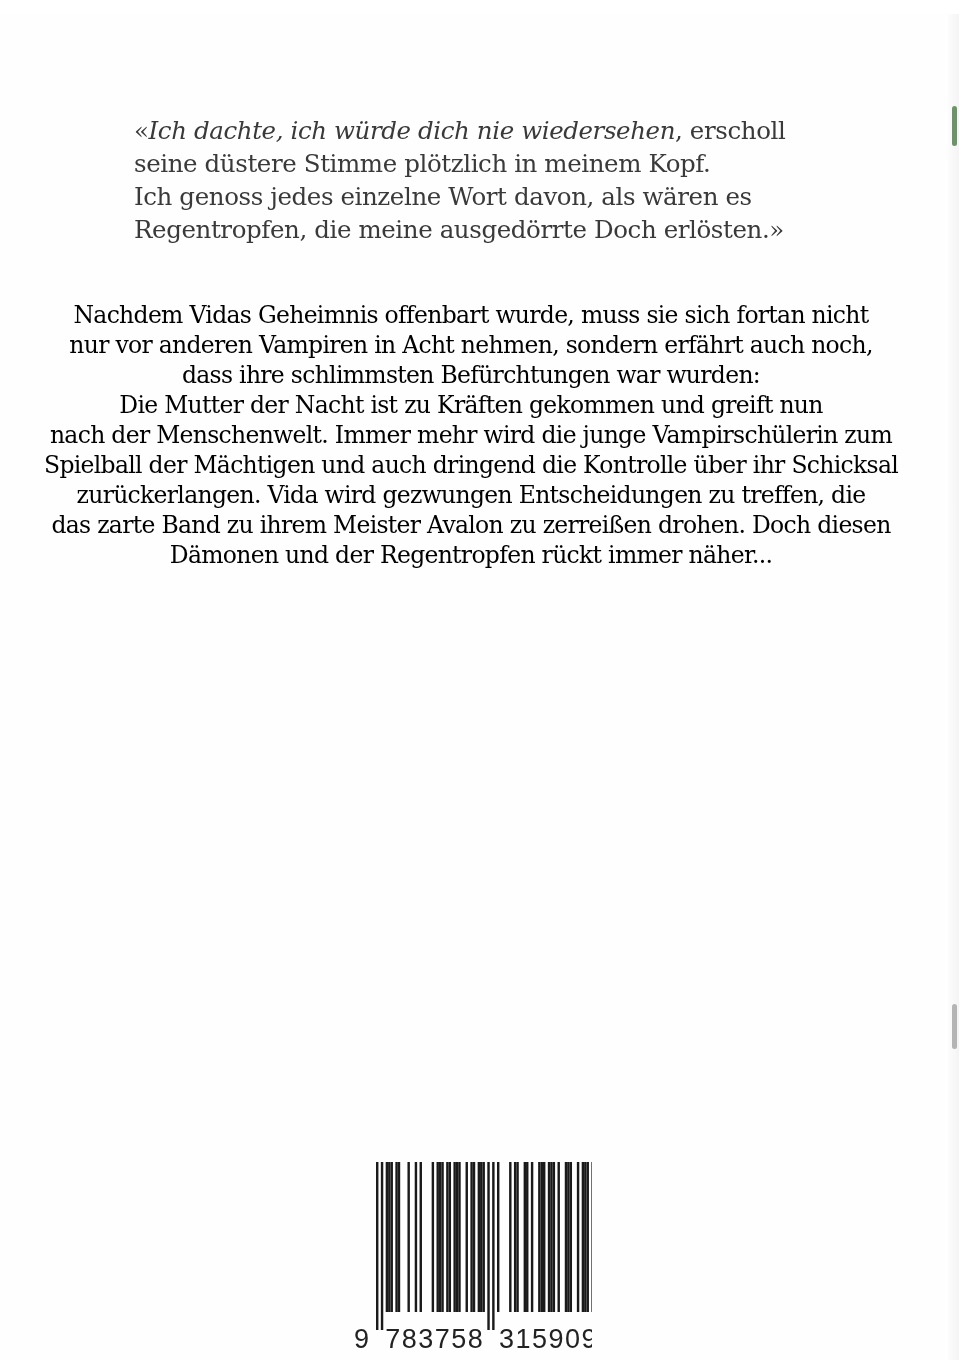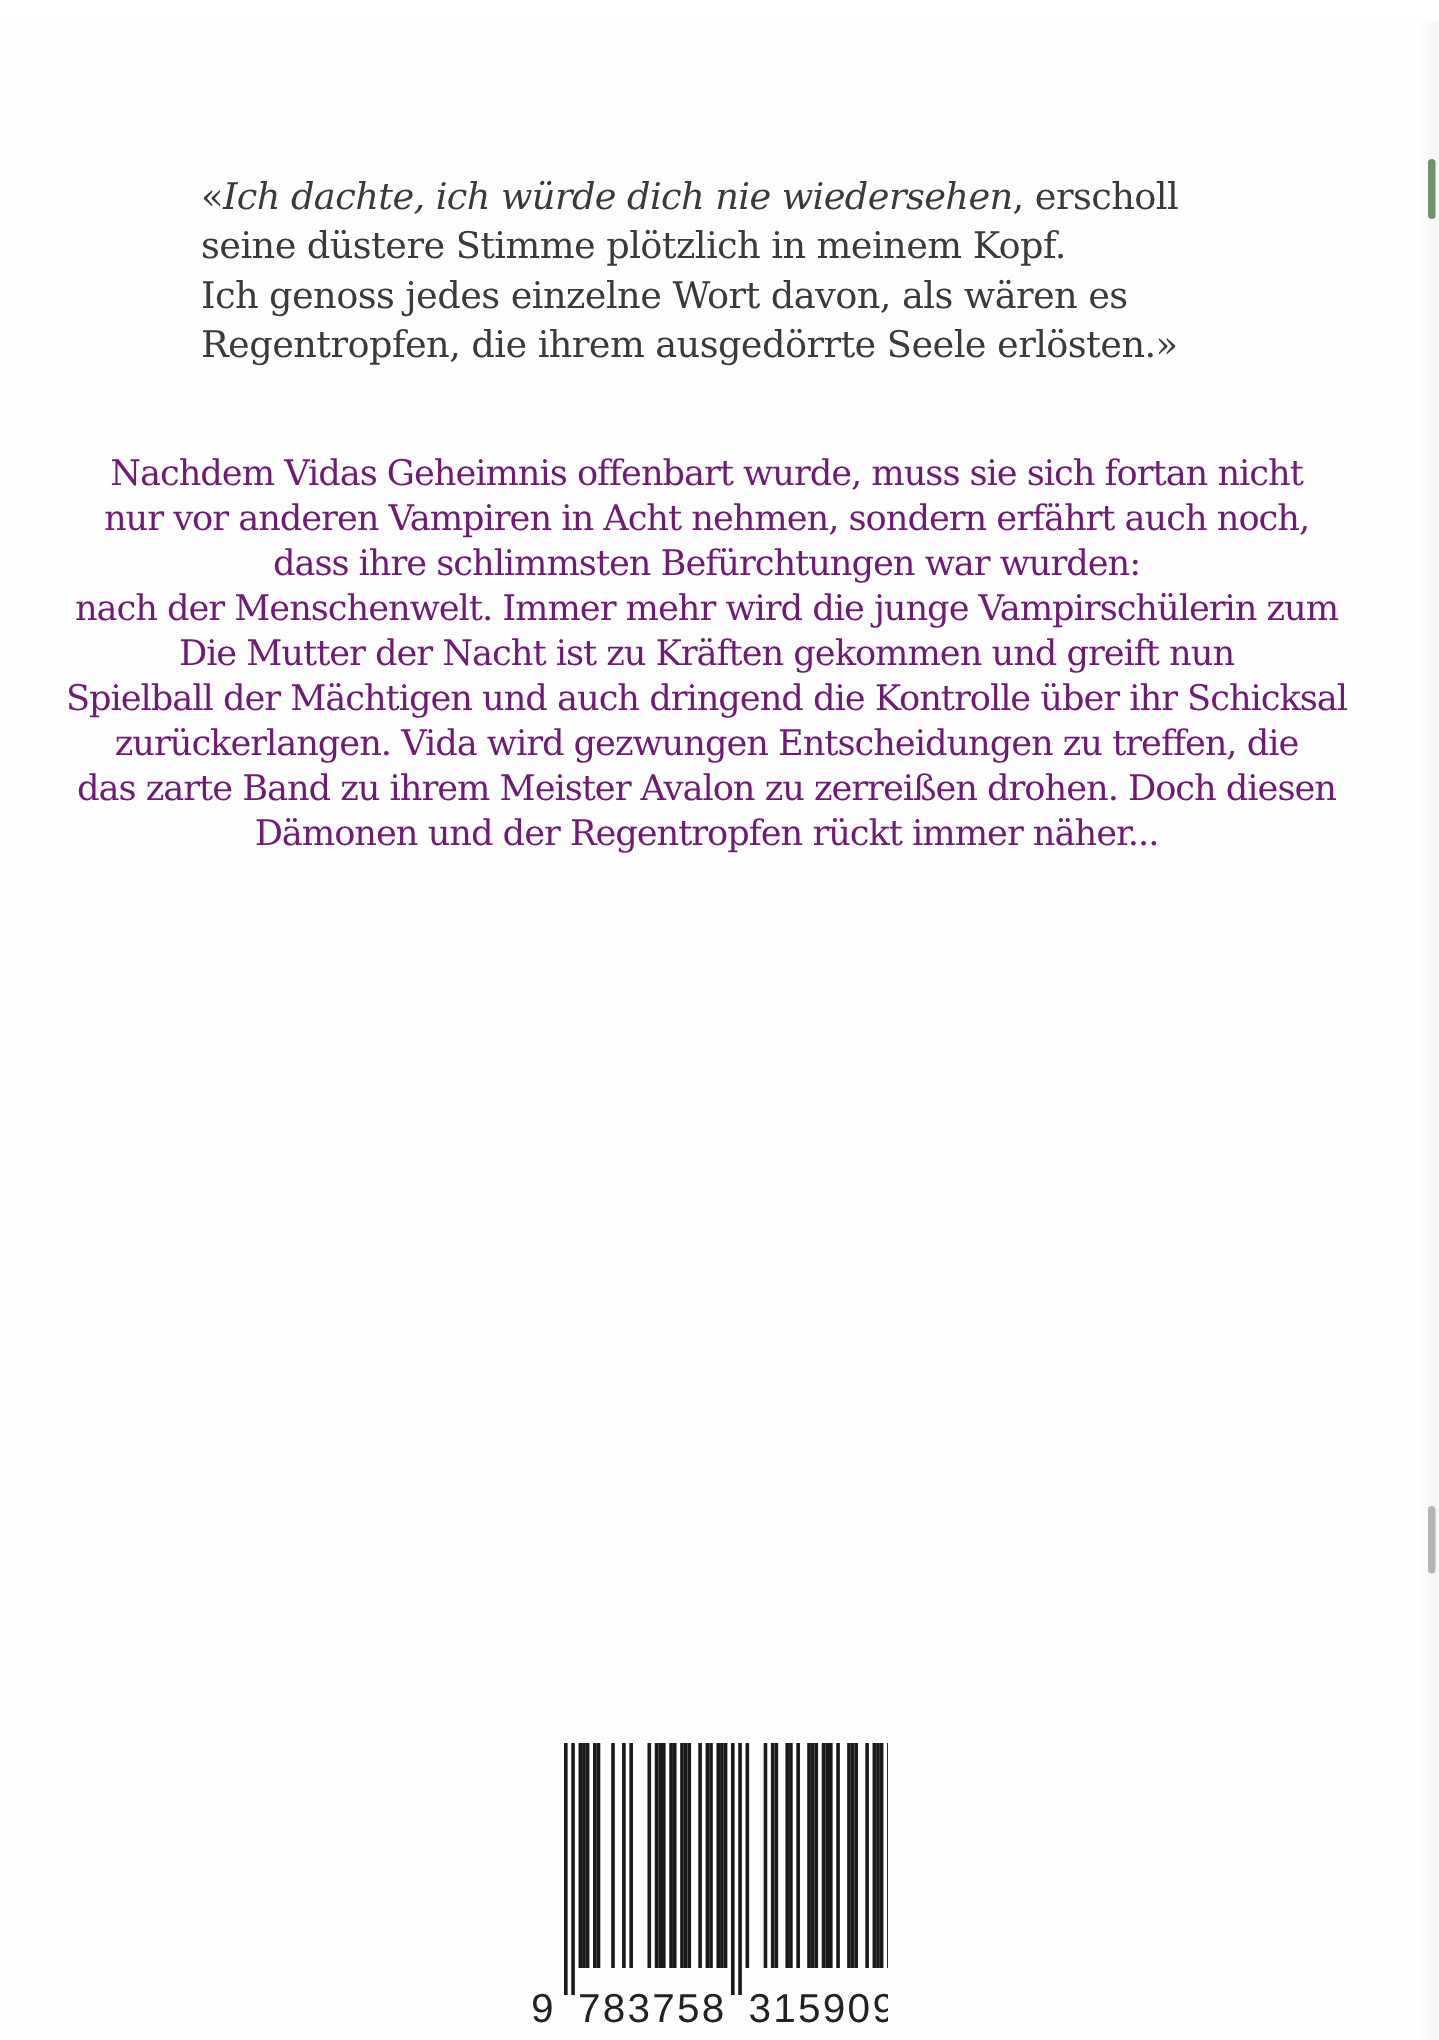--- a/index.html
+++ b/index.html
@@ -12,21 +12,21 @@
   .page { position: absolute; left: 0; top: 14px; width: 959px; height: 1360px; background: #fefefe; }
   .quote {
     position: absolute; left: 134px; top: 100px; width: 720px;
     font-size: 24.5px; line-height: 33px; color: #3a3a3a;
     letter-spacing: -0.4px;
   }
   .quote .line { display: block; white-space: nowrap; }
   .quote em { font-style: italic; }
   .blurb {
     position: absolute; left: 0; top: 286px; width: 942px;
-    font-size: 23.5px; line-height: 30px; color: #701a75;
+    font-size: 23.5px; line-height: 30px; color: #000000;
     text-align: center; letter-spacing: -0.7px;
   }
   .blurb .line { display: block; white-space: nowrap; }
   .barcode {
     position: absolute; left: 352px; top: 1148px; width: 240px; height: 190px;
   }
   .barcode svg { display: block; }
   .edge {
     position: absolute; right: 0; top: 0; width: 14px; height: 1360px;
     background: linear-gradient(to right, #ffffff, #f4f4f4);
@@ -37,29 +37,29 @@
 </style>
 </head>
 <body>
 
 <div class="page">
 
   <div class="quote">
     <span class="line"><span>«</span><em>Ich dachte, ich würde dich nie wiedersehen</em><span>, erscholl</span></span>
     <span class="line">seine düstere Stimme plötzlich in meinem Kopf.</span>
     <span class="line">Ich genoss jedes einzelne Wort davon, als wären es</span>
-    <span class="line">Regentropfen, die ihrem ausgedörrte Seele erlösten.»</span>
+    <span class="line">Regentropfen, die meine ausgedörrte Doch erlösten.»</span>
   </div>
 
   <div class="blurb">
     <span class="line">Nachdem Vidas Geheimnis offenbart wurde, muss sie sich fortan nicht</span>
     <span class="line">nur vor anderen Vampiren in Acht nehmen, sondern erfährt auch noch,</span>
     <span class="line">dass ihre schlimmsten Befürchtungen war wurden:</span>
+    <span class="line">Die Mutter der Nacht ist zu Kräften gekommen und greift nun</span>
     <span class="line">nach der Menschenwelt.  Immer mehr wird die junge Vampirschülerin zum</span>
-    <span class="line">Die Mutter der Nacht ist zu Kräften gekommen und greift nun</span>
     <span class="line">Spielball der Mächtigen und auch dringend die Kontrolle über ihr Schicksal</span>
     <span class="line">zurückerlangen. Vida wird gezwungen Entscheidungen zu treffen, die</span>
     <span class="line">das zarte Band zu ihrem Meister Avalon zu zerreißen drohen. Doch diesen</span>
     <span class="line">Dämonen und der Regentropfen rückt immer näher...</span>
   </div>
 
   <div class="barcode" id="barcode">
       <svg width="240" height="192" viewBox="0 0 240 192" xmlns="http://www.w3.org/2000/svg">
     <rect x="24.00" y="0" width="2.42" height="168" fill="#1a1a1a"></rect>
         <rect x="28.84" y="0" width="2.42" height="168" fill="#1a1a1a"></rect>

